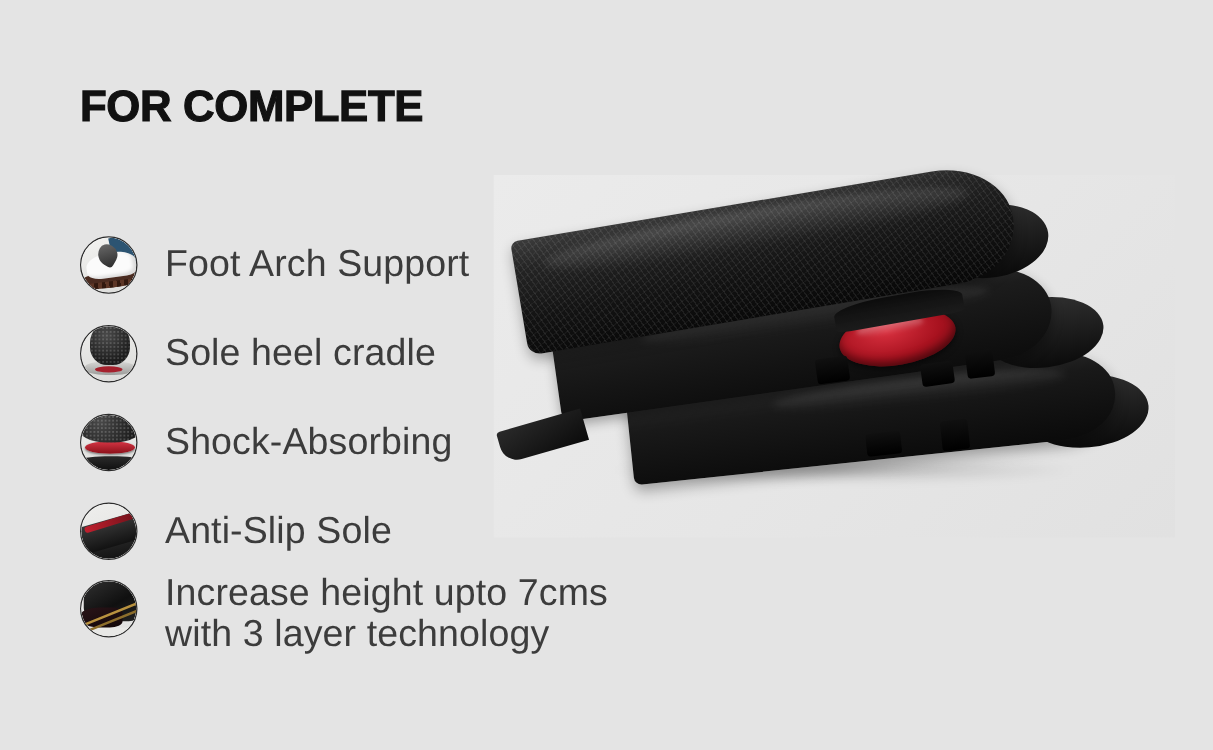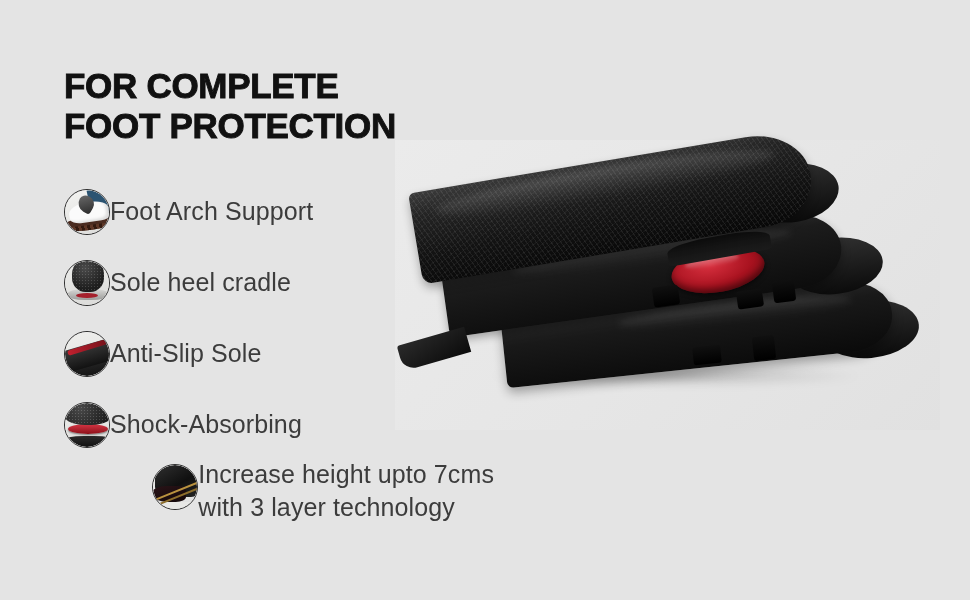--- a/index.html
+++ b/index.html
@@ -49,21 +49,21 @@
     left: 0px;
     top: 110px;
     width: 430px;
   }
   .feature-item {
     position: relative;
     display: flex;
     align-items: center;
     height: 71px;
   }
-  .feature-item.two-line { align-items: flex-start; justify-content: flex-end; }
+  .feature-item.two-line { align-items: flex-start; }
   .feature-item.two-line .feature-label { margin-top: -2px; }
 
   .icon-circle {
     position: relative;
     flex: 0 0 auto;
     width: 46px;
     height: 46px;
     border-radius: 50%;
     border: 1.4px solid #2c2c2c;
     overflow: hidden;
@@ -73,23 +73,24 @@
   .feature-item.two-line .icon-circle { margin-top: 4px; }
 
   .icon-art {
     position: absolute;
     inset: 0;
     border-radius: 50%;
     overflow: hidden;
   }
 
   .feature-label {
+    margin-left: 22px;
     font-family: "Liberation Sans", sans-serif;
     font-weight: 300;
-    font-size: 25px;
+    font-size: 30px;
     line-height: 33px;
     color: #3c3c3c;
     letter-spacing: 0.1px;
     white-space: pre-line;
   }
 
   
   
   .ic-sneaker { background: linear-gradient(160deg,#f4f4f2 0%,#e9e9e7 45%,#dcdcda 100%); }
   .ic-sneaker .blue {
@@ -329,21 +330,20 @@
 </style>
 </head>
 <body>
 
 <div class="banner">
 
   <div class="left-col">
 
     <h1 class="headline">
       <span class="hl-line">FOR COMPLETE</span>
-      <span class="hl-line">FOOT PROTECTION</span>
     </h1>
 
     <ul class="feature-list">
 
       <li class="feature-item">
         <span class="icon-circle">
           <span class="icon-art ic-sneaker">
             <span class="blue"></span>
             <span class="sole"></span>
             <span class="shoe"></span>
@@ -359,38 +359,38 @@
             <span class="base"></span>
             <span class="red"></span>
             <span class="cup"></span>
           </span>
         </span>
         <span class="feature-label">Sole heel cradle</span>
       </li>
 
       <li class="feature-item">
         <span class="icon-circle">
+          <span class="icon-art ic-shock">
+            <span class="botdark"></span>
+            <span class="air"></span>
+            <span class="foam"></span>
+          </span>
+        </span>
+        <span class="feature-label">Shock-Absorbing</span>
+      </li>
+
+      <li class="feature-item">
+        <span class="icon-circle">
           <span class="icon-art ic-antislip">
             <span class="wedge2"></span>
             <span class="wedge"></span>
             <span class="stripe"></span>
           </span>
         </span>
         <span class="feature-label">Anti-Slip Sole</span>
-      </li>
-
-      <li class="feature-item">
-        <span class="icon-circle">
-          <span class="icon-art ic-shock">
-            <span class="botdark"></span>
-            <span class="air"></span>
-            <span class="foam"></span>
-          </span>
-        </span>
-        <span class="feature-label">Shock-Absorbing</span>
       </li>
 
       <li class="feature-item two-line">
         <span class="icon-circle">
           <span class="icon-art ic-boot">
             <span class="floor"></span>
             <span class="body"></span>
             <span class="toe"></span>
             <span class="g1"></span>
             <span class="g2"></span>

